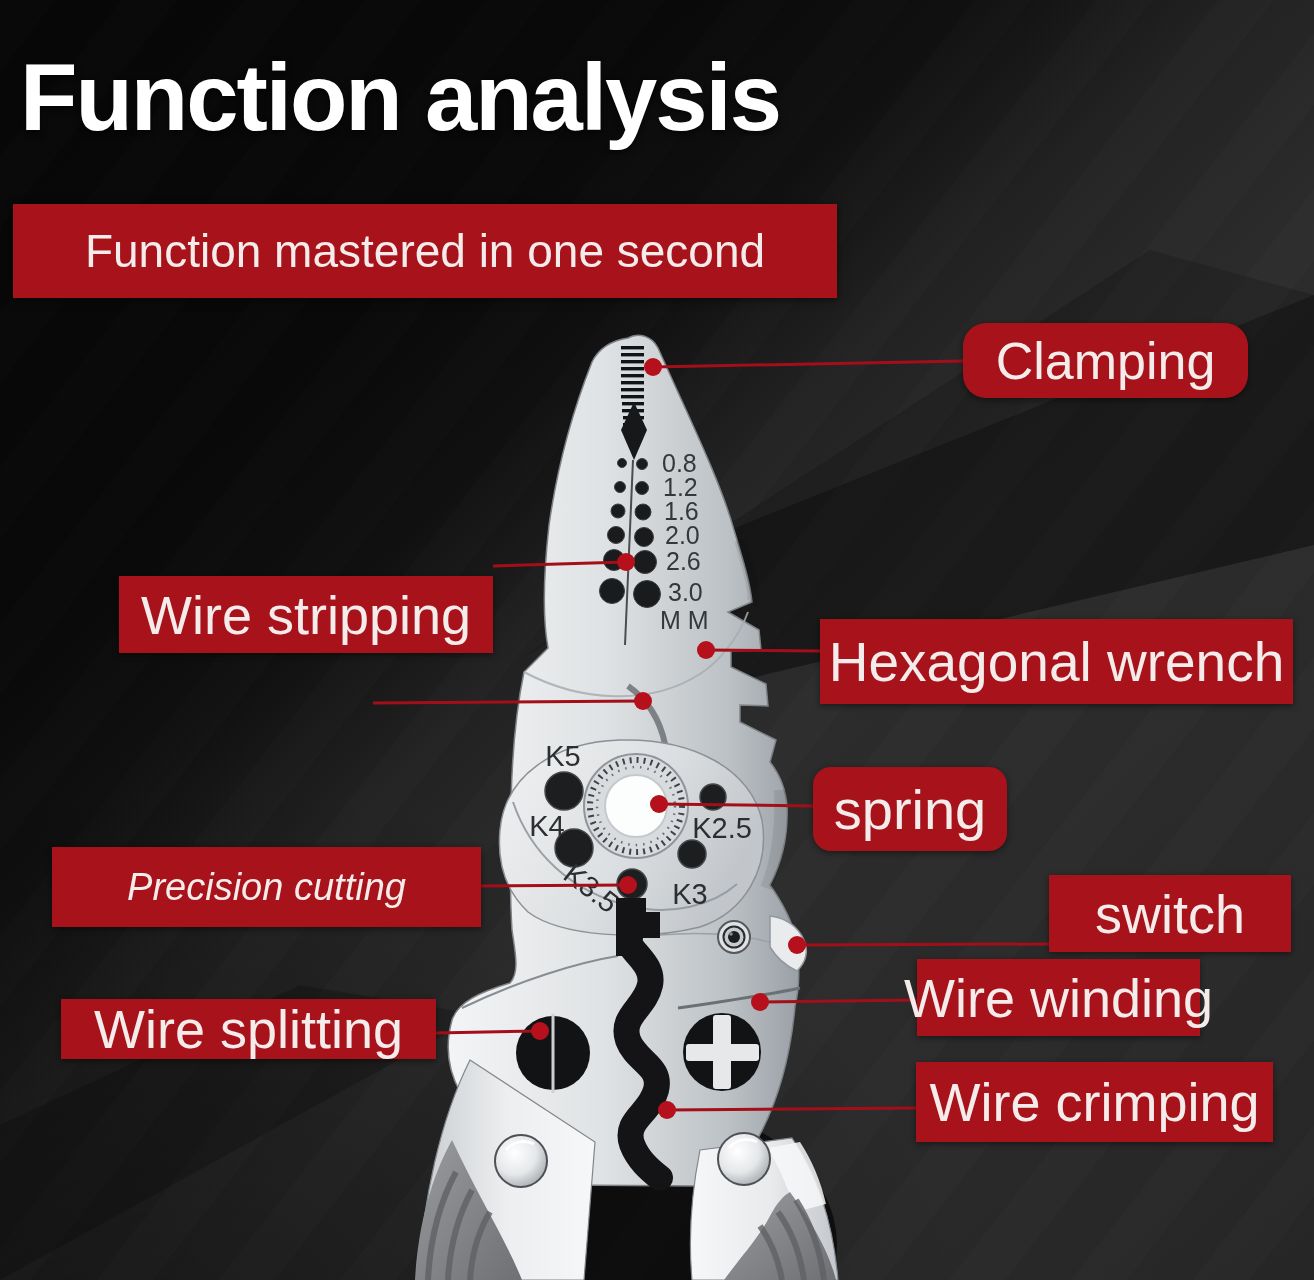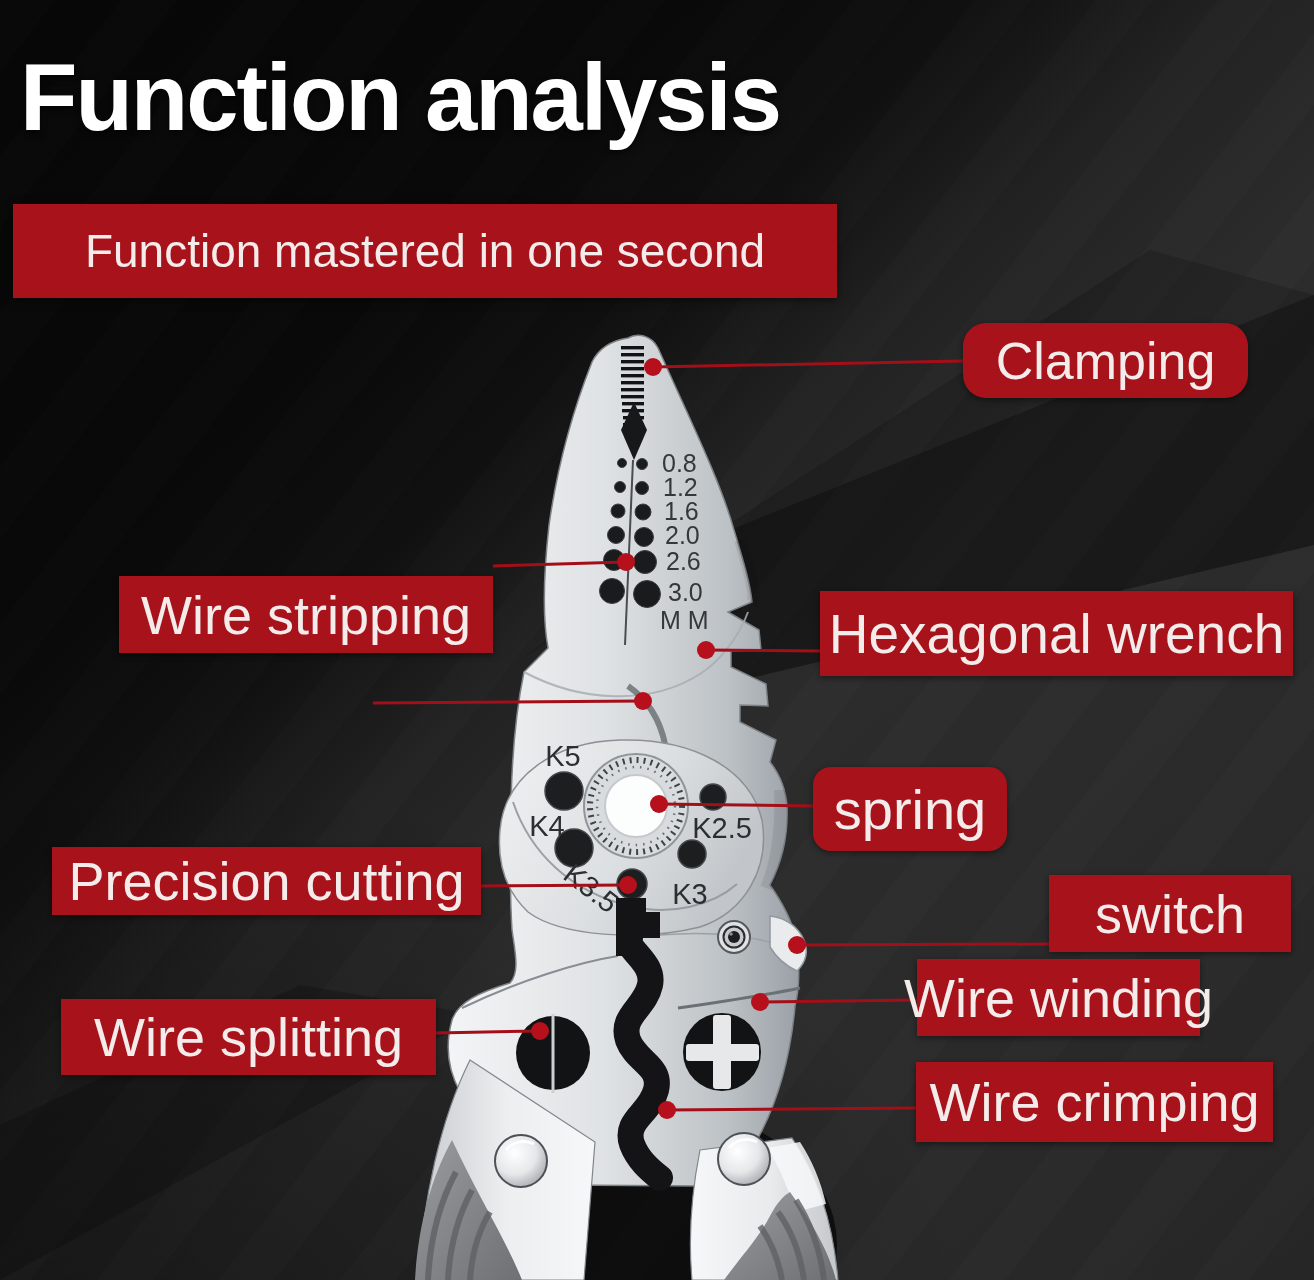--- a/index.html
+++ b/index.html
@@ -26,26 +26,26 @@
     display:flex;align-items:center;justify-content:center;white-space:nowrap;
     box-shadow:0 2px 8px rgba(0,0,0,.5);
   }
   .lbl{
     position:absolute;background:#a8121a;color:#f4eceb;
     display:flex;align-items:center;justify-content:center;white-space:nowrap;
     box-shadow:0 2px 6px rgba(0,0,0,.45);
   }
   .lbl-clamping {left:963px;top:323px;width:285px;height:75px;font-size:52px;border-radius:23px;}
   .lbl-stripping{left:119px;top:532px;width:374px;height:77px;font-size:54px;margin-top:44px;}
-  .lbl-hex      {left:820px;top:591px;width:473px;height:85px;font-size:55px;}
+  .lbl-hex      {left:820px;top:619px;width:473px;height:85px;font-size:55px;}
   .lbl-cutting  {left:172px;top:666px;width:201px;height:81px;font-size:54px;}
   .lbl-spring   {left:813px;top:767px;width:194px;height:84px;font-size:56px;border-radius:18px;}
-  .lbl-precision{left:52px; top:847px;width:429px;height:68px;font-size:54px;}
+  .lbl-precision{left:52px; top:847px;width:429px;height:80px;font-size:38px;font-style:italic;}
   .lbl-switch   {left:1049px;top:875px;width:242px;height:77px;font-size:54px;}
-  .lbl-splitting{left:61px; top:999px;width:375px;height:76px;font-size:54px;}
+  .lbl-splitting{left:61px; top:999px;width:375px;height:60px;font-size:54px;}
   .lbl-winding  {left:917px;top:959px;width:283px;height:77px;font-size:54px;}
   .lbl-crimping {left:916px;top:1062px;width:357px;height:80px;font-size:54px;}
   svg{position:absolute;left:0;top:0;}
   text{font-family:"Liberation Sans",sans-serif;}
 </style>
 </head>
 <body>
 
 <div id="canvas">
   <div id="streaks"></div>

